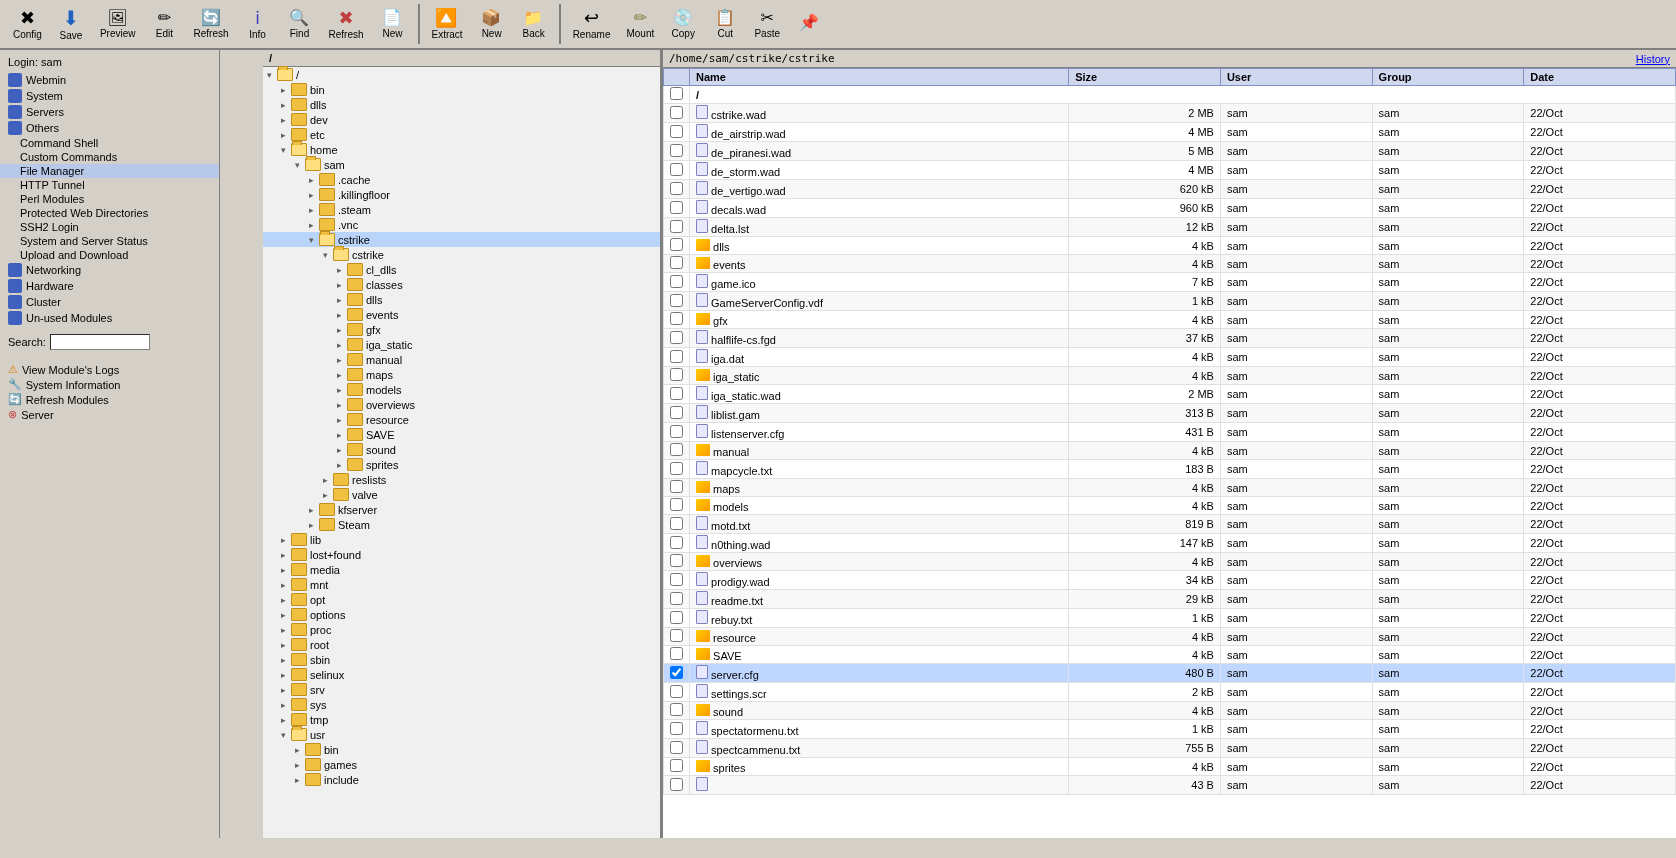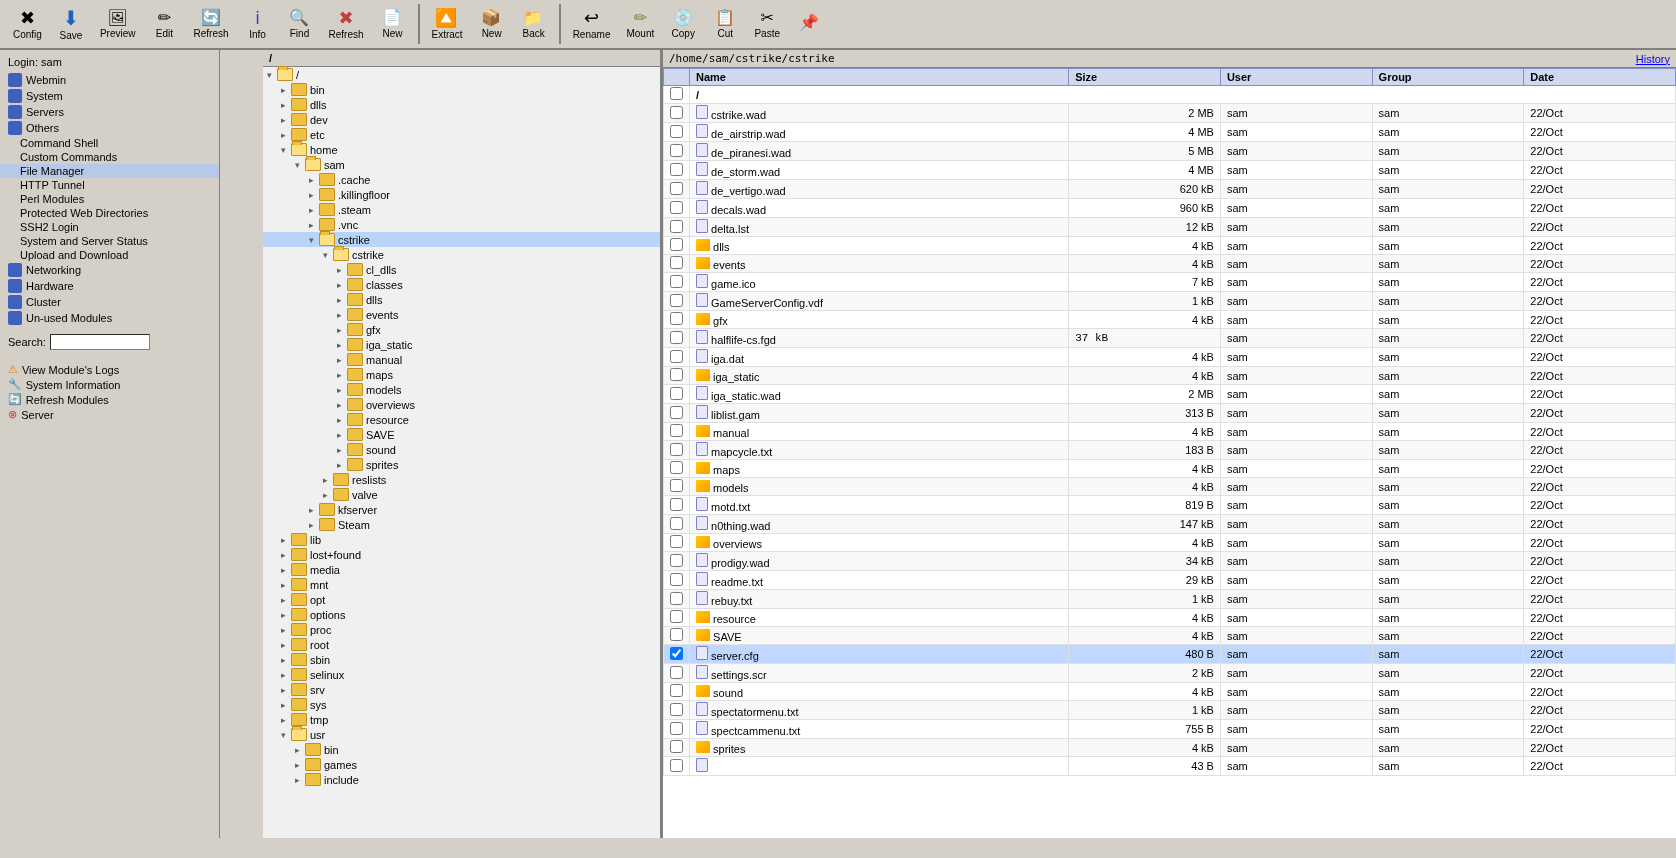--- a/index.html
+++ b/index.html
@@ -762,21 +762,21 @@
       <td><input type="checkbox" style=""></td>
       <td><span class="folder-sm"></span> <span>gfx</span></td>
       <td style="text-align:right;">4 kB</td>
       <td>sam</td>
       <td>sam</td>
       <td>22/Oct</td>
     </tr>
               <tr>
       <td><input type="checkbox" style=""></td>
       <td><span class="file-sm"></span> <span>halflife-cs.fgd</span></td>
-      <td style="font-family:Liberation Mono, monospace;">37 kB</td>
+      <td style="text-align:right;">37 kB</td>
       <td>sam</td>
       <td>sam</td>
       <td>22/Oct</td>
     </tr>
               <tr>
       <td><input type="checkbox" style=""></td>
       <td><span class="file-sm"></span> <span>iga.dat</span></td>
       <td style="text-align:right;">4 kB</td>
       <td>sam</td>
       <td>sam</td>
@@ -795,20 +795,28 @@
       <td><span class="file-sm"></span> <span>iga_static.wad</span></td>
       <td style="text-align:right;">2 MB</td>
       <td>sam</td>
       <td>sam</td>
       <td>22/Oct</td>
     </tr>
               <tr>
       <td><input type="checkbox" style=""></td>
       <td><span class="file-sm"></span> <span>liblist.gam</span></td>
       <td style="text-align:right;">313 B</td>
+      <td>sam</td>
+      <td>sam</td>
+      <td>22/Oct</td>
+    </tr>
+              <tr>
+      <td><input type="checkbox" style=""></td>
+      <td><span class="file-sm"></span> <span>listenserver.cfg</span></td>
+      <td style="text-align:right;">431 B</td>
       <td>sam</td>
       <td>sam</td>
       <td>22/Oct</td>
     </tr>
               <tr>
       <td><input type="checkbox" style=""></td>
       <td><span class="folder-sm"></span> <span>manual</span></td>
       <td style="text-align:right;">4 kB</td>
       <td>sam</td>
       <td>sam</td>

